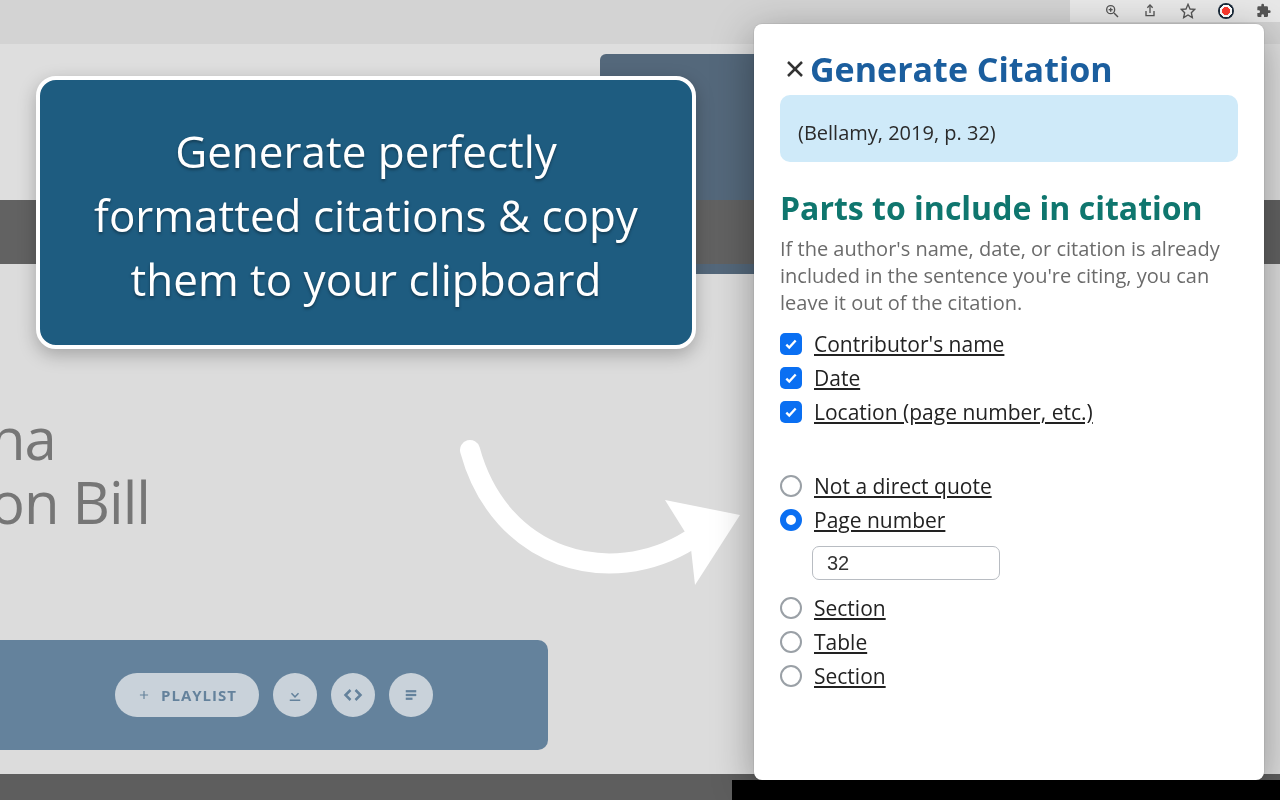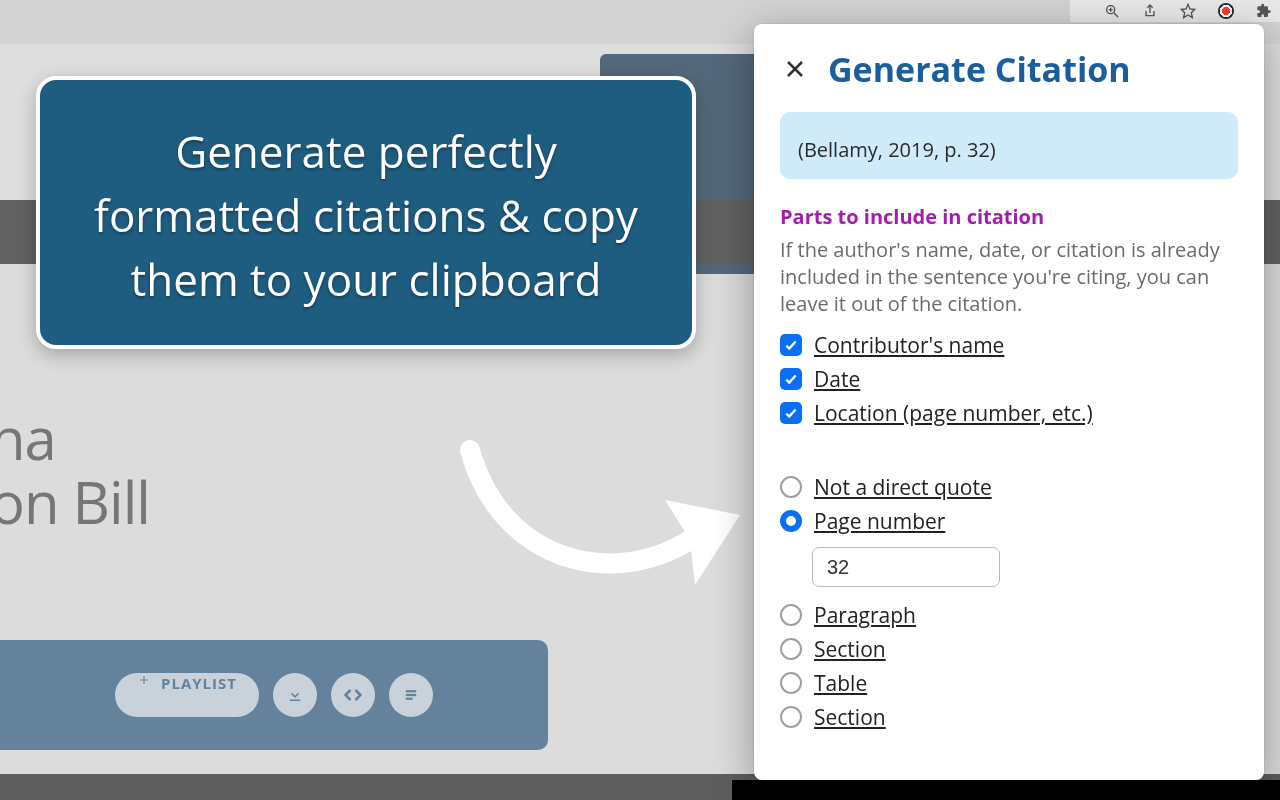--- a/index.html
+++ b/index.html
@@ -72,21 +72,21 @@
     background: #2f5c84;
     border-top-right-radius: 10px;
     border-bottom-right-radius: 10px;
     display:flex; align-items:center; justify-content:center; gap:14px;
   }
   .pill {
     background: #c9d8e3;
     border-radius: 999px;
     height: 44px;
     padding: 0 22px;
-    display: flex; align-items: flex-start; gap: 10px;
+    display: flex; align-items: center; gap: 10px;
     color: #2f5c84; font-weight: 700; letter-spacing: 1px; font-size: 15px;
   }
   .circ {
     width: 44px; height: 44px; border-radius: 50%;
     background: #c9d8e3;
     display:flex; align-items:center; justify-content:center;
     color:#2f5c84;
   }
   .backdrop .footer {
     position: absolute; bottom: 0; left: 0; right: 0;
@@ -135,22 +135,22 @@
     width: 510px;
     height: 756px;
     background: #fff;
     border-radius: 8px;
     box-shadow: 0 10px 40px rgba(0,0,0,0.35), 0 0 0 1px rgba(0,0,0,0.05);
     z-index: 60;
     padding: 22px 26px 0 26px;
     overflow: hidden;
   }
   .panel-header {
-    display: flex; align-items: center; gap: 18px;
-    margin-bottom: 20px;
+    display: flex; align-items: center; 
+    margin-bottom: 3px;
   }
   .close-x {
     width: 30px; height: 30px; display:flex; align-items:center; justify-content:center;
     cursor: pointer; color:#333;
   }
   .panel-title {
     font-size: 34px; font-weight: 700; color: #1b5e9e;
   }
 
   .preview-box {
@@ -176,21 +176,21 @@
     padding: 8px 16px;
     cursor: pointer;
   }
   .preview-text {
     margin-top: 10px;
     font-size: 20px;
     color: #2a2a2a;
   }
 
   .section-title {
-    font-size: 20px; font-weight: 700; color: #a21caf;
+    font-size: 32px; font-weight: 700; color: #0f766e;
     margin-bottom: 6px;
   }
   .section-help {
     font-size: 20px; color: #6b6b6b; line-height: 1.35;
     margin-bottom: 14px;
   }
 
   .check-row, .radio-row {
     display: flex; align-items: center; gap: 12px;
     margin: 6px 0;
@@ -210,21 +210,21 @@
     flex-shrink:0;
     position: relative;
     background:#fff;
   }
   .radio.selected {
     border: 6px solid #0a6ff2;
   }
   .num-input {
     margin-left: 32px;
     margin-top: 6px; margin-bottom: 8px;
-    width: 188px; height: 40px;
+    width: 188px; height: 34px;
     border: 1px solid #b8bcc2;
     border-radius: 7px;
     font-size: 20px;
     padding: 0 14px;
     color: #333;
   }
 
   .section-gap { height: 26px; }
 
   
@@ -370,29 +370,25 @@
     <span class="radio"></span>
     <span>Not a direct quote</span>
   </div>
   <div class="radio-row">
     <span class="radio selected"></span>
     <span>Page number</span>
   </div>
   <input class="num-input" value="32" style="">
   <div class="radio-row">
     <span class="radio"></span>
-    <span>Paragraph</span>
+    <span>Section</span>
+  </div>
+  <div class="radio-row">
+    <span class="radio"></span>
+    <span>Table</span>
   </div>
   <div class="radio-row">
     <span class="radio"></span>
     <span>Section</span>
   </div>
-  <div class="radio-row">
-    <span class="radio"></span>
-    <span>Table</span>
-  </div>
-  <div class="radio-row">
-    <span class="radio"></span>
-    <span>Section</span>
-  </div>
 </div>
 
 <div class="bottom-black"></div>
 
 </body></html>

